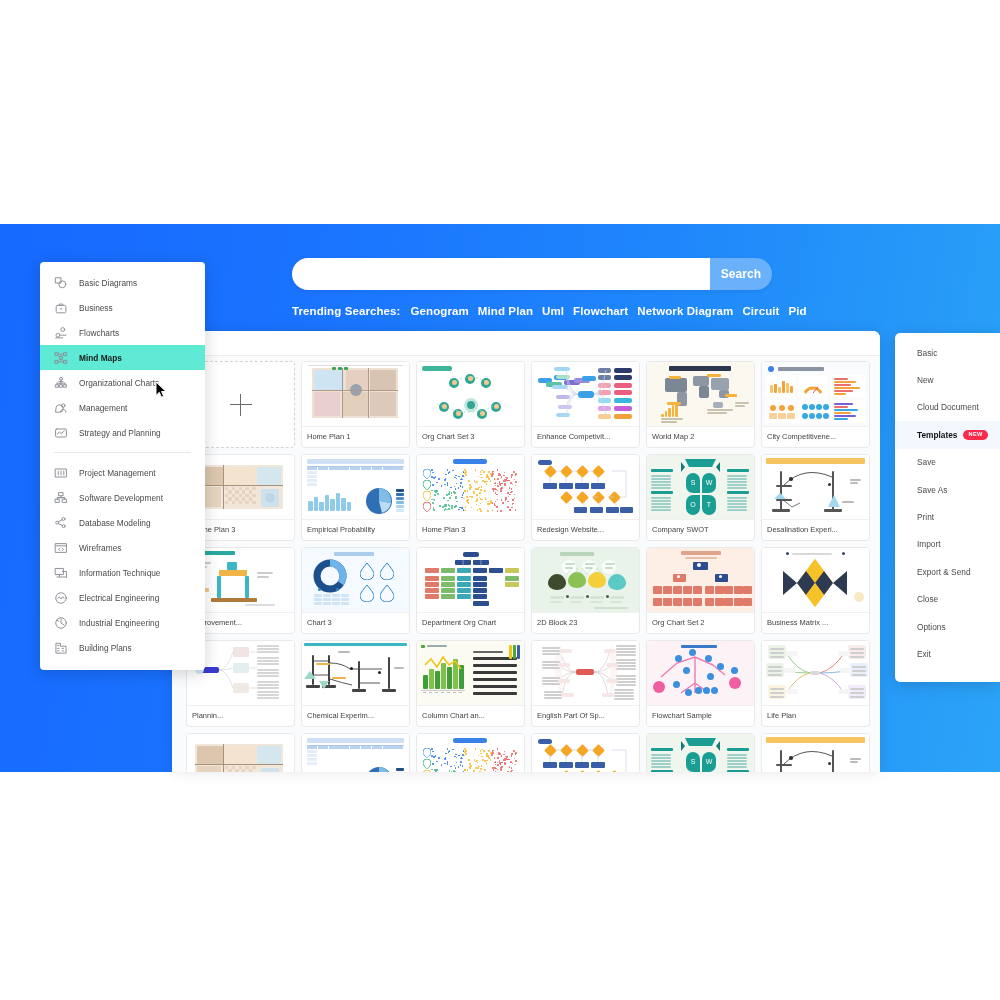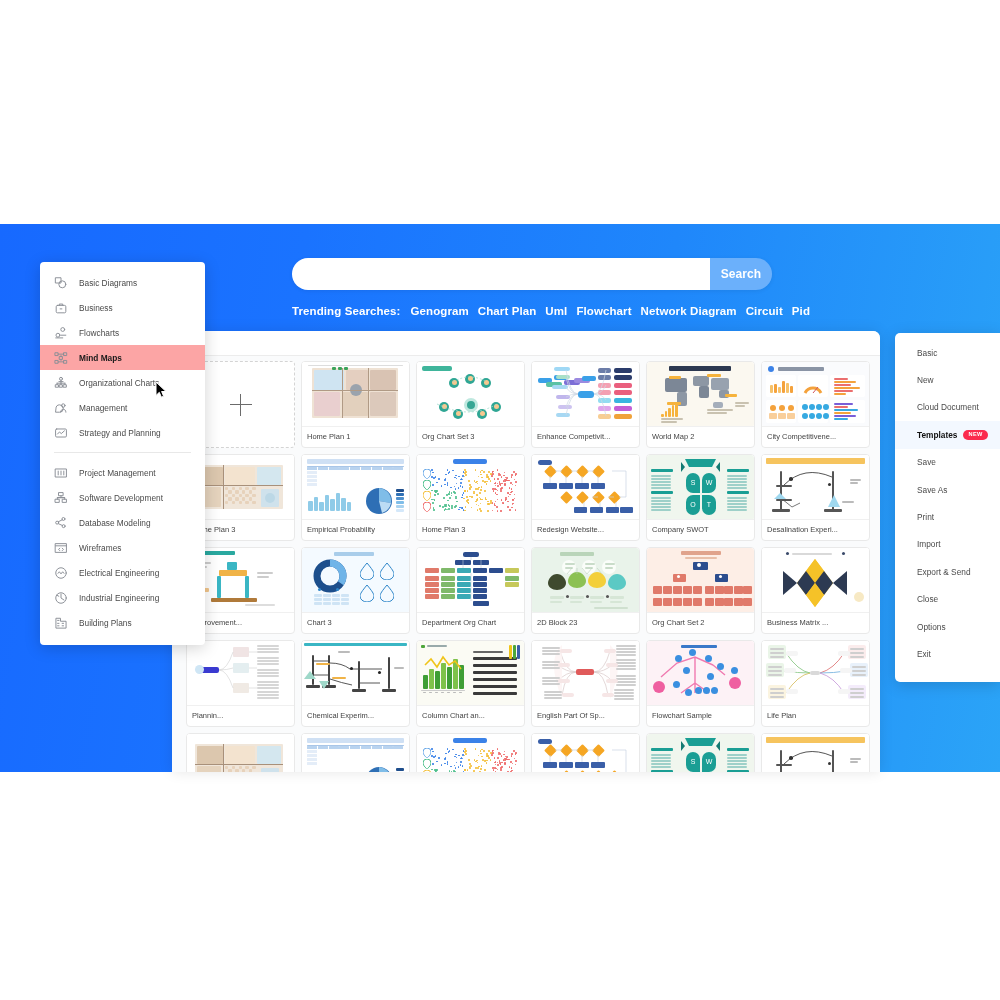--- a/index.html
+++ b/index.html
@@ -86,21 +86,21 @@
     position:absolute;left:40px;top:262px;width:165px;
     background:#fff;border-radius:4px;
     box-shadow:0 3px 16px rgba(0,0,0,.18);
     padding:8px 0 10px 0;z-index:40;
   }
   .lm-item{
     height:25px;display:flex;align-items:center;gap:11px;
     padding:0 14px;font-size:8.3px;color:#4a4a4a;cursor:pointer;
     position:relative;
   }
-  .lm-item.active{background:#fca5a5;color:#1a1a1a;font-weight:bold;}
+  .lm-item.active{background:#5eead4;color:#1a1a1a;font-weight:bold;}
   .lm-sep{height:1px;background:#e8e8e8;margin:7px 14px;}
   .lm-ic{width:14px;height:14px;flex:0 0 14px;display:block;color:#8a8f96;}
   .lm-ic svg{display:block;}
 
   
   #cursor{position:absolute;left:155px;top:381px;z-index:60;}
 
   
   #right-menu{
     position:absolute;left:895px;top:333px;width:105px;height:343px;
@@ -130,21 +130,21 @@
 <div id="hero"></div>
 
 <div id="search-wrap">
   <input id="search-input" type="text" placeholder="" style="">
   <button id="search-btn">Search</button>
 </div>
 
 <div id="trending">
   <span class="tlabel">Trending Searches:</span>
   <a>Genogram</a>
-  <a>Chart Plan</a>
+  <a>Mind Plan</a>
   <a>Uml</a>
   <a>Flowchart</a>
   <a>Network Diagram</a>
   <a>Circuit</a>
   <a>Pid</a>
 </div>
 
 <div id="content-panel">
   <div id="panel-topbar"></div>
   <div id="grid">
@@ -1672,20 +1672,30 @@
             <rect stroke="currentColor" fill="none" stroke-width="1.1" stroke-linecap="round" stroke-linejoin="round" x="1.8" y="3" width="12.4" height="10"></rect>
             <path stroke="currentColor" fill="none" stroke-width="1.1" stroke-linecap="round" stroke-linejoin="round" d="M1.8 5.5h12.4"></path>
             <path stroke="currentColor" fill="none" stroke-width="1.1" stroke-linecap="round" stroke-linejoin="round" d="M6.6 8.2L5.2 9.6l1.4 1.4M9.4 8.2l1.4 1.4-1.4 1.4"></path>
           </svg>
         </span>
         <span>Wireframes</span>
       </div>
       <div class="lm-item">
         <span class="lm-ic">
           <svg viewBox="0 0 16 16" width="14" height="14">
+            <rect stroke="currentColor" fill="none" stroke-width="1.1" stroke-linecap="round" stroke-linejoin="round" x="1.8" y="2.8" width="9" height="7"></rect>
+            <path stroke="currentColor" fill="none" stroke-width="1.1" stroke-linecap="round" stroke-linejoin="round" d="M6.3 9.8v2.4M3.4 12.6h11"></path>
+            <path stroke="currentColor" fill="none" stroke-width="1.1" stroke-linecap="round" stroke-linejoin="round" d="M9.6 6.2h4.6v6.4"></path>
+          </svg>
+        </span>
+        <span>Information Technique</span>
+      </div>
+      <div class="lm-item">
+        <span class="lm-ic">
+          <svg viewBox="0 0 16 16" width="14" height="14">
             <circle stroke="currentColor" fill="none" stroke-width="1.1" stroke-linecap="round" stroke-linejoin="round" cx="8" cy="8" r="6"></circle>
             <path stroke="currentColor" fill="none" stroke-width="1.1" stroke-linecap="round" stroke-linejoin="round" d="M4.6 8.4l1.5-1.8 1.9 2.4 1.9-2.4 1.5 1.8"></path>
           </svg>
         </span>
         <span>Electrical Engineering</span>
       </div>
       <div class="lm-item">
         <span class="lm-ic">
           <svg viewBox="0 0 16 16" width="14" height="14">
             <circle stroke="currentColor" fill="none" stroke-width="1.1" stroke-linecap="round" stroke-linejoin="round" cx="8" cy="8" r="6"></circle>

